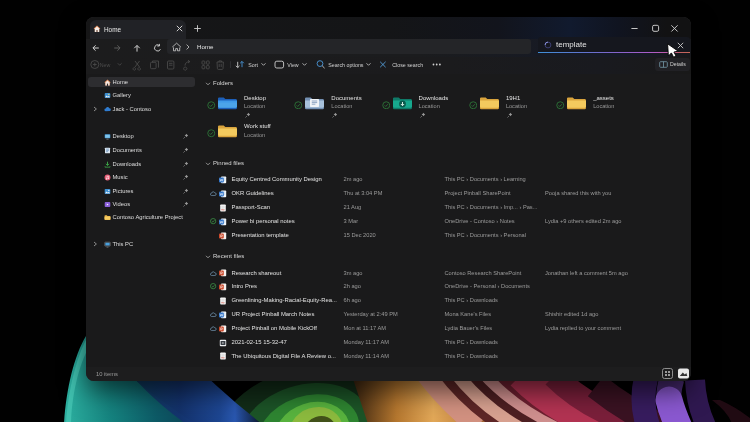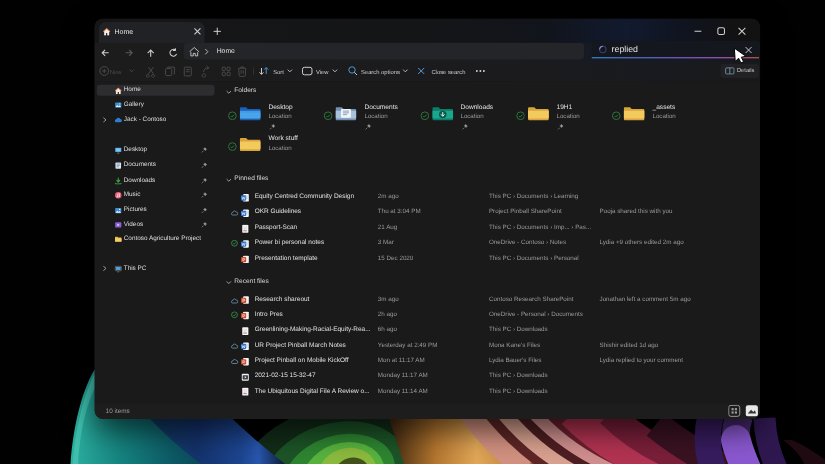--- a/index.html
+++ b/index.html
@@ -118,21 +118,21 @@
     <path d="M14.6,2.6 L17,5 L14.6,7.4" stroke="#b9b9b9" stroke-width=".9" fill="none"></path>
   </svg>
   <div class="abs txt" style="left:111px;top:23px;height:14px;line-height:14px;font-size:6.2px;">Home</div>
 
   <div class="abs" style="left:452px;top:20px;width:152px;height:15px;background:#15171e;border-radius:3px 3px 0 0;"></div>
   <div class="abs" style="left:452px;top:34.5px;width:152px;height:1.5px;background:linear-gradient(90deg,#3f8fd8 0%,#5f74d0 30%,#8a62cc 55%,#ad5cc8 75%,#c45a9e 88%,#c06060 94%,#c86858 100%);"></div>
   <svg class="abs" style="left:457px;top:22.5px" width="10" height="10" viewBox="0 0 10 10">
     <circle cx="5" cy="5" r="2.9" fill="none" stroke="#5f64c0" stroke-width="1" opacity=".5"></circle>
       <path d="M2.1,5 A2.9,2.9 0 0 1 5,2.1" fill="none" stroke="#8a92dc" stroke-width="1"></path>
   </svg>
-  <div class="abs" style="left:470px;top:21px;height:14px;line-height:14px;font-size:8px;color:#e2e2e2;">replied</div>
+  <div class="abs" style="left:470px;top:21px;height:14px;line-height:14px;font-size:8px;color:#e2e2e2;">template</div>
   <svg class="abs" style="left:590px;top:23.5px" width="9" height="9" viewBox="0 0 9 9">
       <path d="M1.8,1.8 L7.2,7.2 M7.2,1.8 L1.8,7.2" stroke="#c9c9c9" stroke-width=".9"></path>
     </svg>
 
   <div class="abs" style="left:0;top:40px;width:605px;height:17px;background:linear-gradient(90deg,#1c1c1d 0%,#1b1b1d 60%,#191a1f 85%,#191919 100%)"></div>
   <div class="abs" style="left:0;top:56.6px;width:605px;height:1px;background:#141414;"></div>
   <svg class="abs" style="left:0;top:40.5px" width="605" height="13" viewBox="0 0 605 13">
     <g stroke="#4c4c4c" fill="none" stroke-width=".85">
       <circle cx="8.8" cy="6.5" r="4"></circle>
         <path d="M8.8,4.6 V8.4 M6.9,6.5 H10.7"></path>

